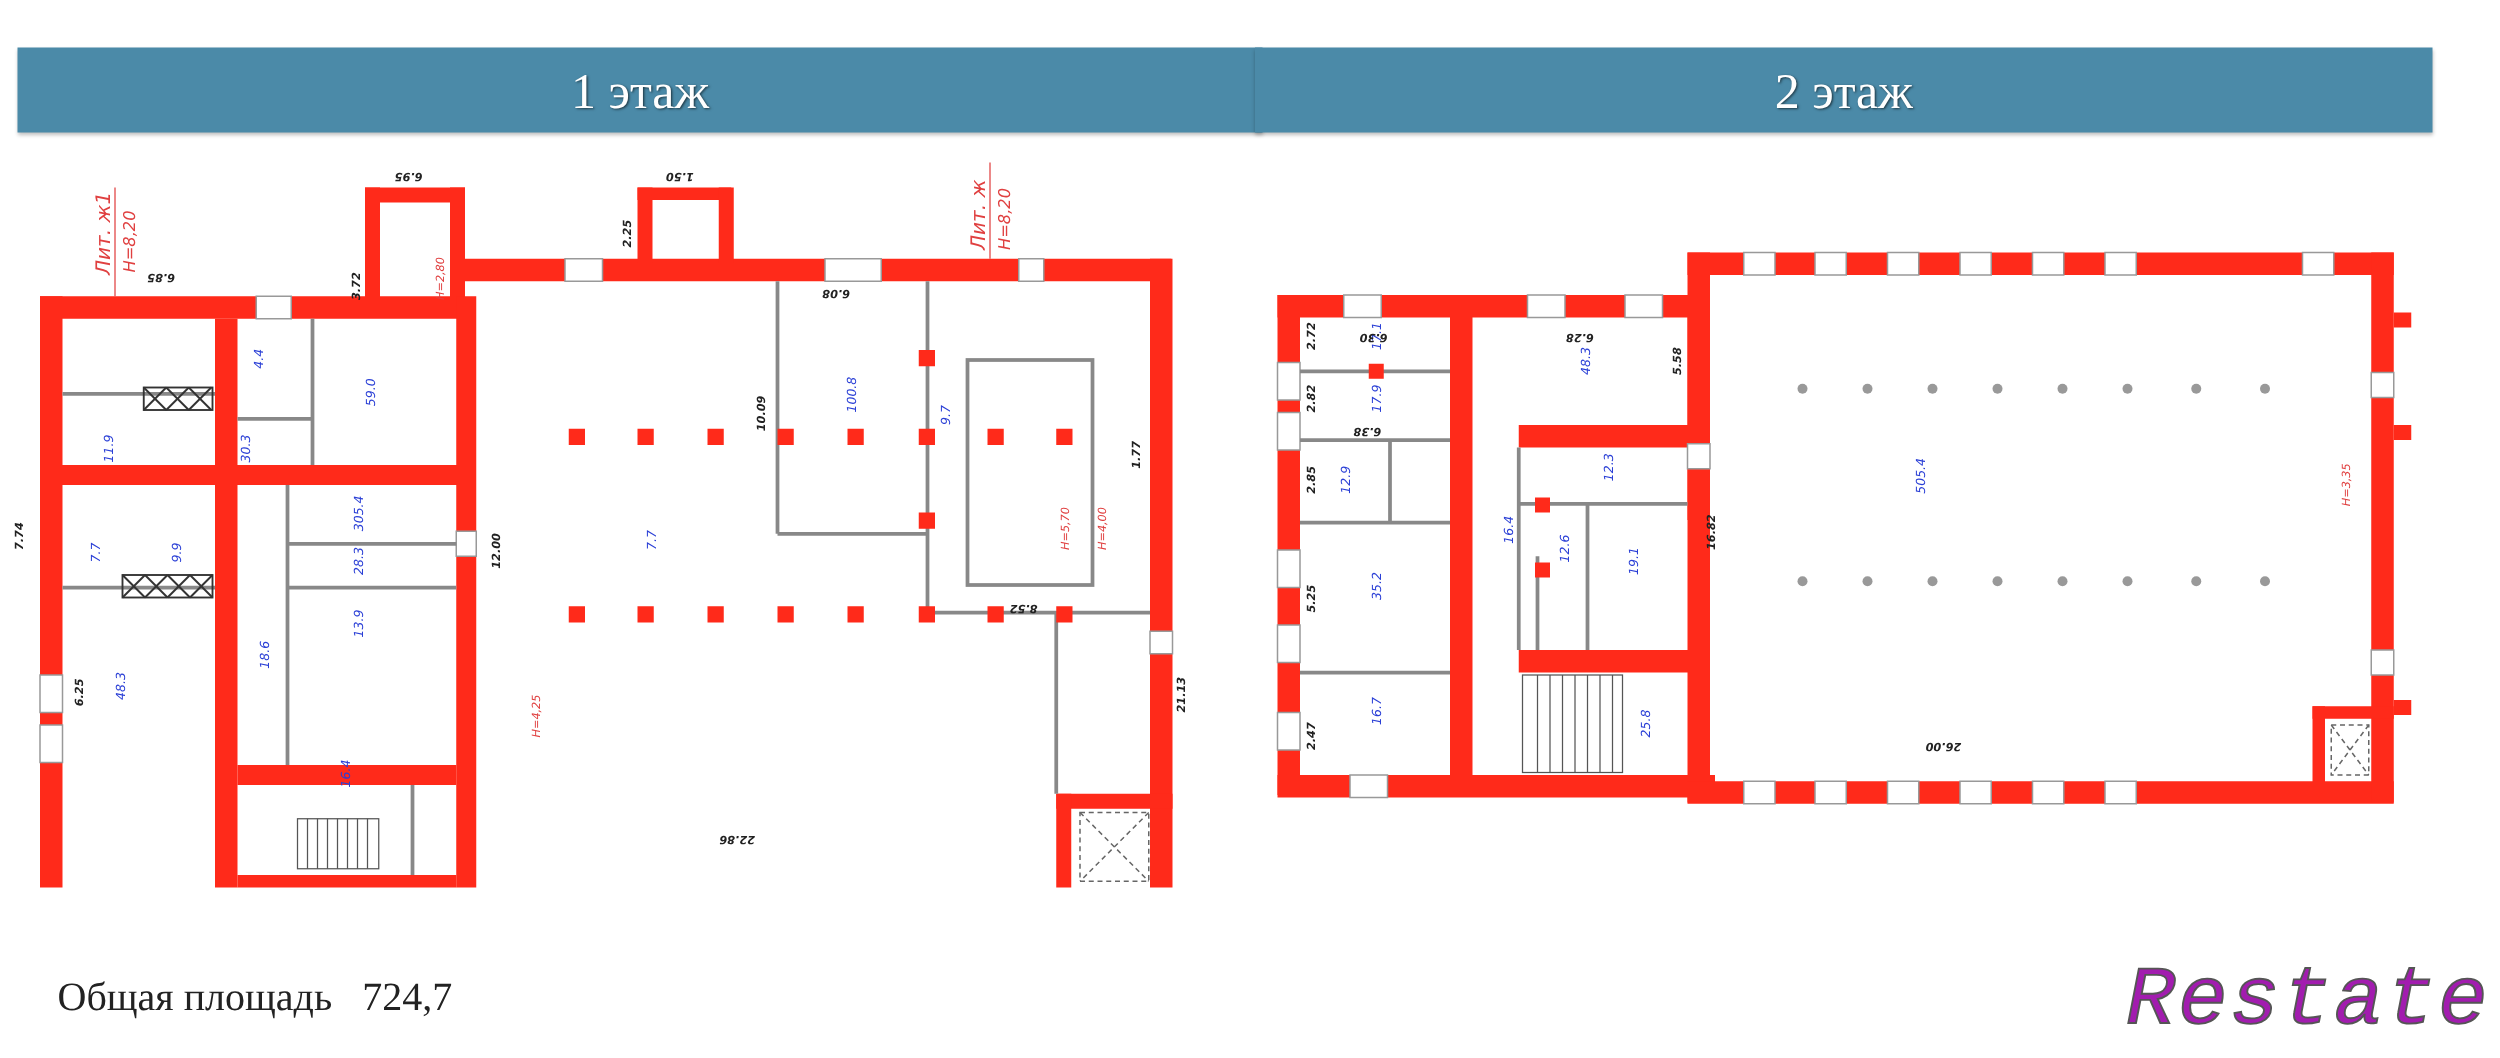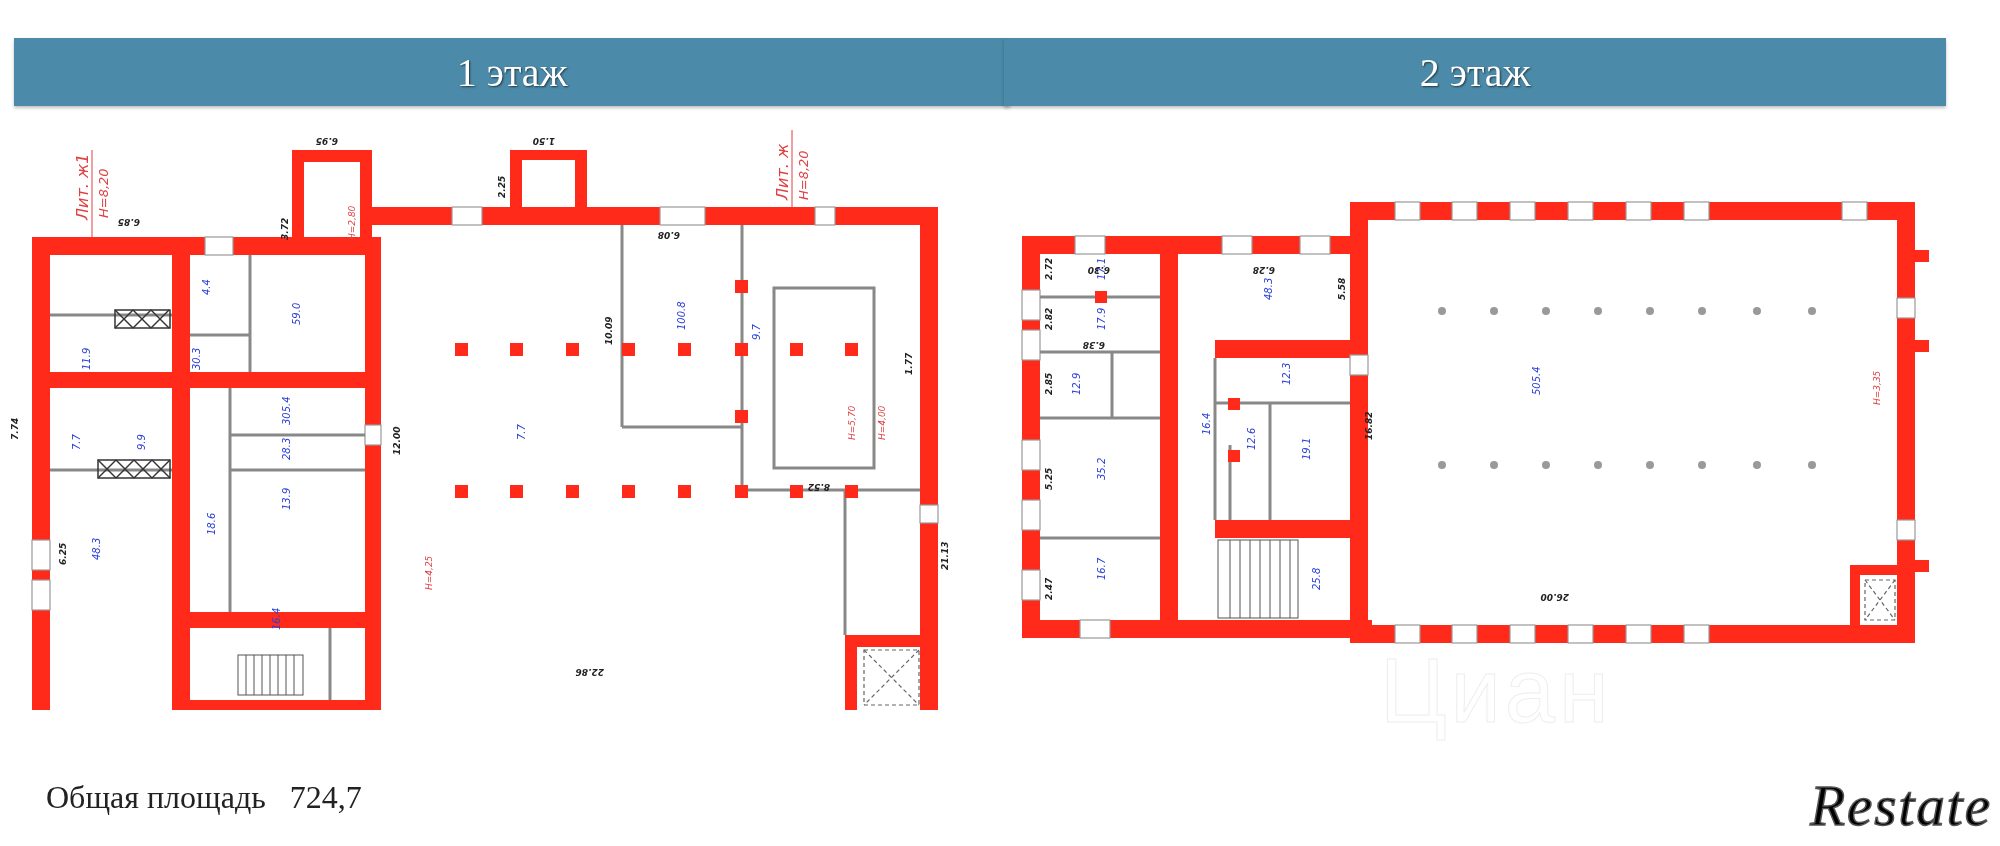--- a/index.html
+++ b/index.html
@@ -4,22 +4,22 @@
 <style>
   html,body{margin:0;padding:0;background:#fff;}
   body{width:2000px;height:846px;position:relative;overflow:hidden;font-family:"DejaVu Serif",serif;}
   .panel{position:absolute;top:0;height:846px;}
   .header{position:absolute;top:38px;height:68px;background:#4b8aa8;
     box-shadow:0 2px 3px rgba(0,0,0,.25);display:flex;align-items:center;justify-content:center;}
   .header span{color:#fff;font-family:"Liberation Serif",serif;font-size:40px;
     text-shadow:1px 1px 2px rgba(0,0,0,.6);}
   .plan{position:absolute;}
   .total{position:absolute;font-family:"Liberation Serif",serif;font-size:32px;color:#222;white-space:pre;}
-  .logo{position:absolute;right:8px;bottom:8px;font-family:Liberation Serif, serif;
-    font-size:57px;font-style:italic;font-weight:100;color:#000000;letter-spacing:2px;
+  .logo{position:absolute;right:8px;bottom:8px;font-family:Liberation Mono, monospace;
+    font-size:66px;font-style:italic;font-weight:100;color:#a21caf;letter-spacing:2px;
     -webkit-text-stroke:1.5px #555;}
   .watermark{position:absolute;left:1380px;top:640px;font-family:"Liberation Sans",sans-serif;
     font-size:90px;color:#fff;-webkit-text-stroke:1px #eee;letter-spacing:4px;}
   svg text{font-family:"DejaVu Sans",sans-serif;}
 </style>
 </head>
 <body>
 
 <div class="panel" style="left:0;width:1000px;">
   <div class="header" style="left:14px;width:996px;">
@@ -343,17 +343,16 @@
       <text transform="translate(52,420) rotate(-90)">2.47</text>
       <text transform="translate(345,120) rotate(-90)">5.58</text>
       <text transform="translate(372,260) rotate(-90)">16.82</text>
       <text x="545" y="420" transform="rotate(180 557 417)">26.00</text>
       <text x="255" y="93" transform="rotate(180 265 90)">6.28</text>
       <text x="90" y="93" transform="rotate(180 100 90)">6.30</text>
       <text x="85" y="168" transform="rotate(180 95 165)">6.38</text>
     </g>
   </svg>
 
-  <div class="watermark" style="left:380px;">Циан</div>
 
 </div>
 
 <div class="logo">Restate</div>
 
 </body></html>

